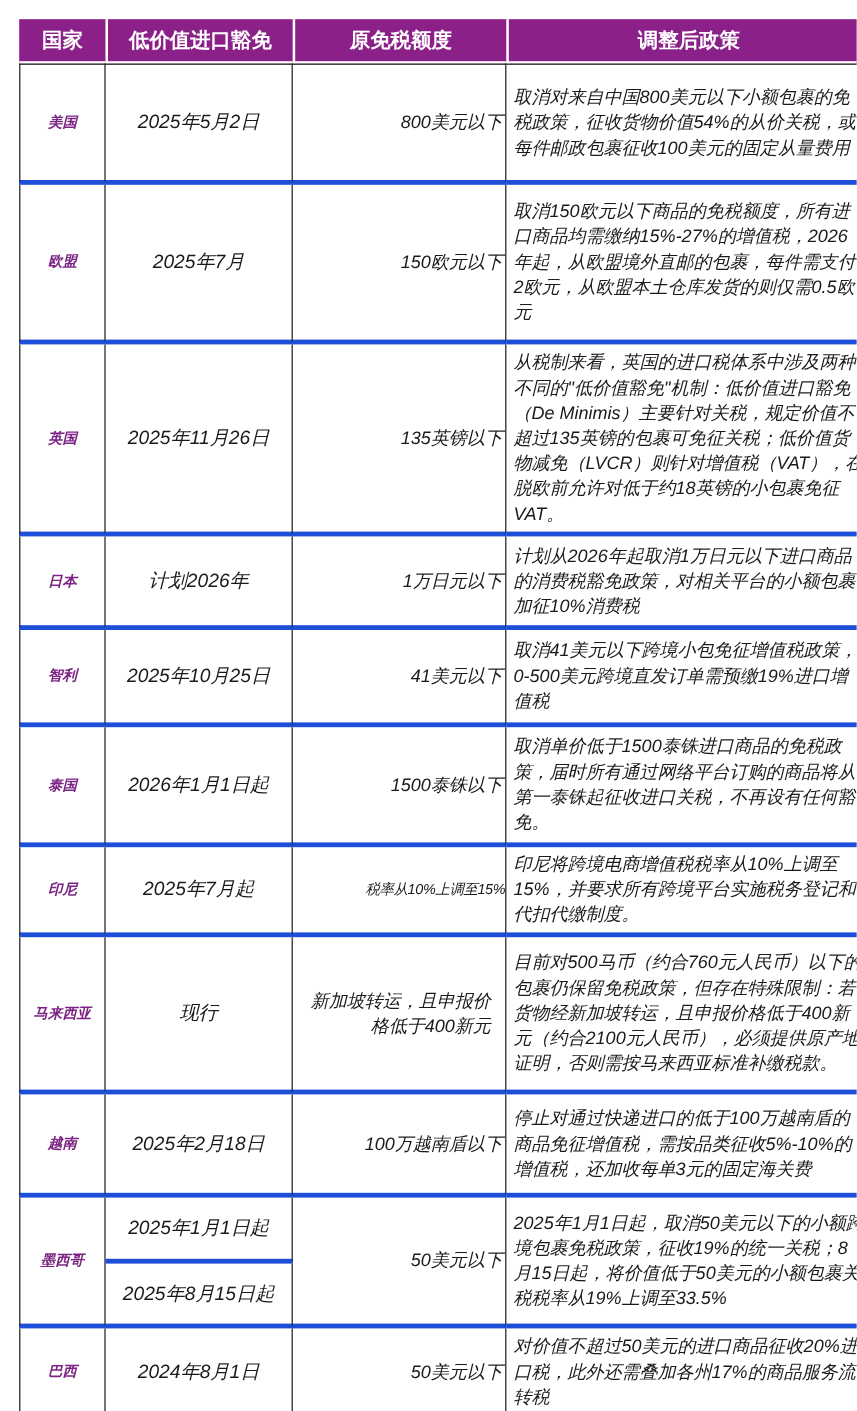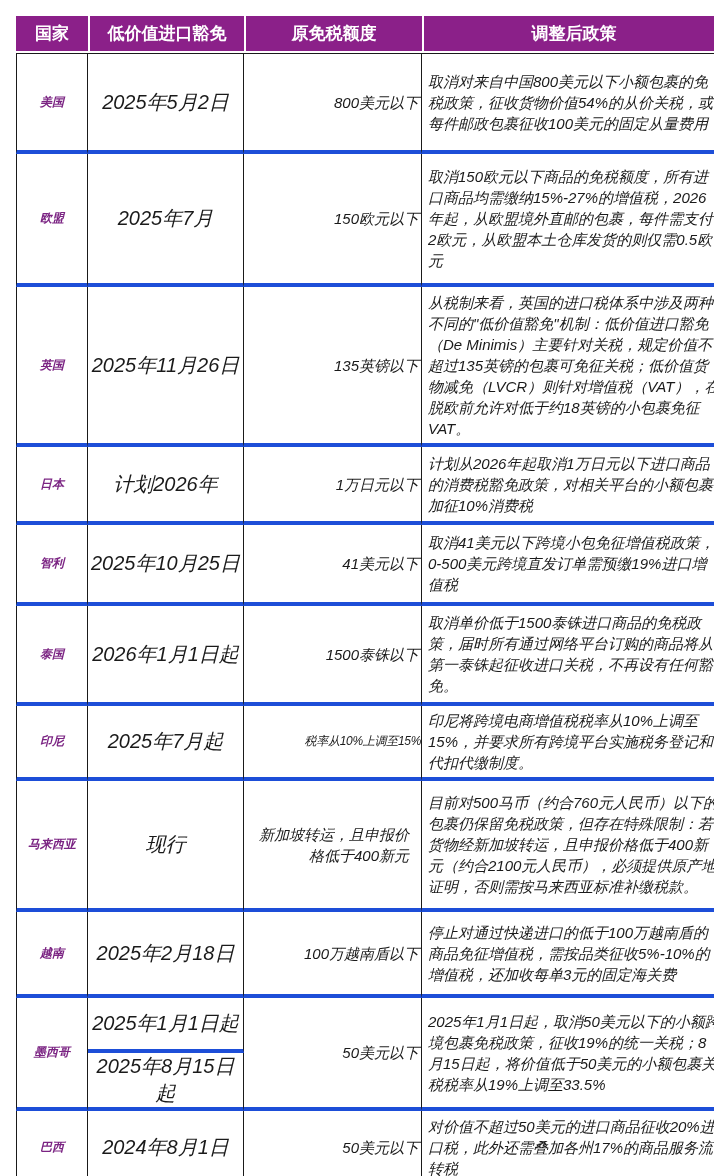--- a/index.html
+++ b/index.html
@@ -35,21 +35,21 @@
     font-style: italic;
   }
   tr.top > td { border-top: 1px solid #1a1a1a; }
   td.c-country { border-left: 1px solid #1a1a1a; }
 
   td.c-country {
     text-align: center; font-weight: 700;
     color: #7B2483; font-size: 12px;
   }
   td.c-time {
-    text-align: center; font-size: 20px;
+    text-align: center; font-size: 16px;
   }
   td.c-quota {
     text-align: right; font-size: 15px;
     padding: 0 2px; line-height: 21px;
   }
   td.c-quota.fit { font-size: 12px; letter-spacing: -0.3px; padding: 0; }
   td.c-policy {
     text-align: left; font-size: 15px; line-height: 21px;
     padding: 4px 3px 4px 6px;
   }

